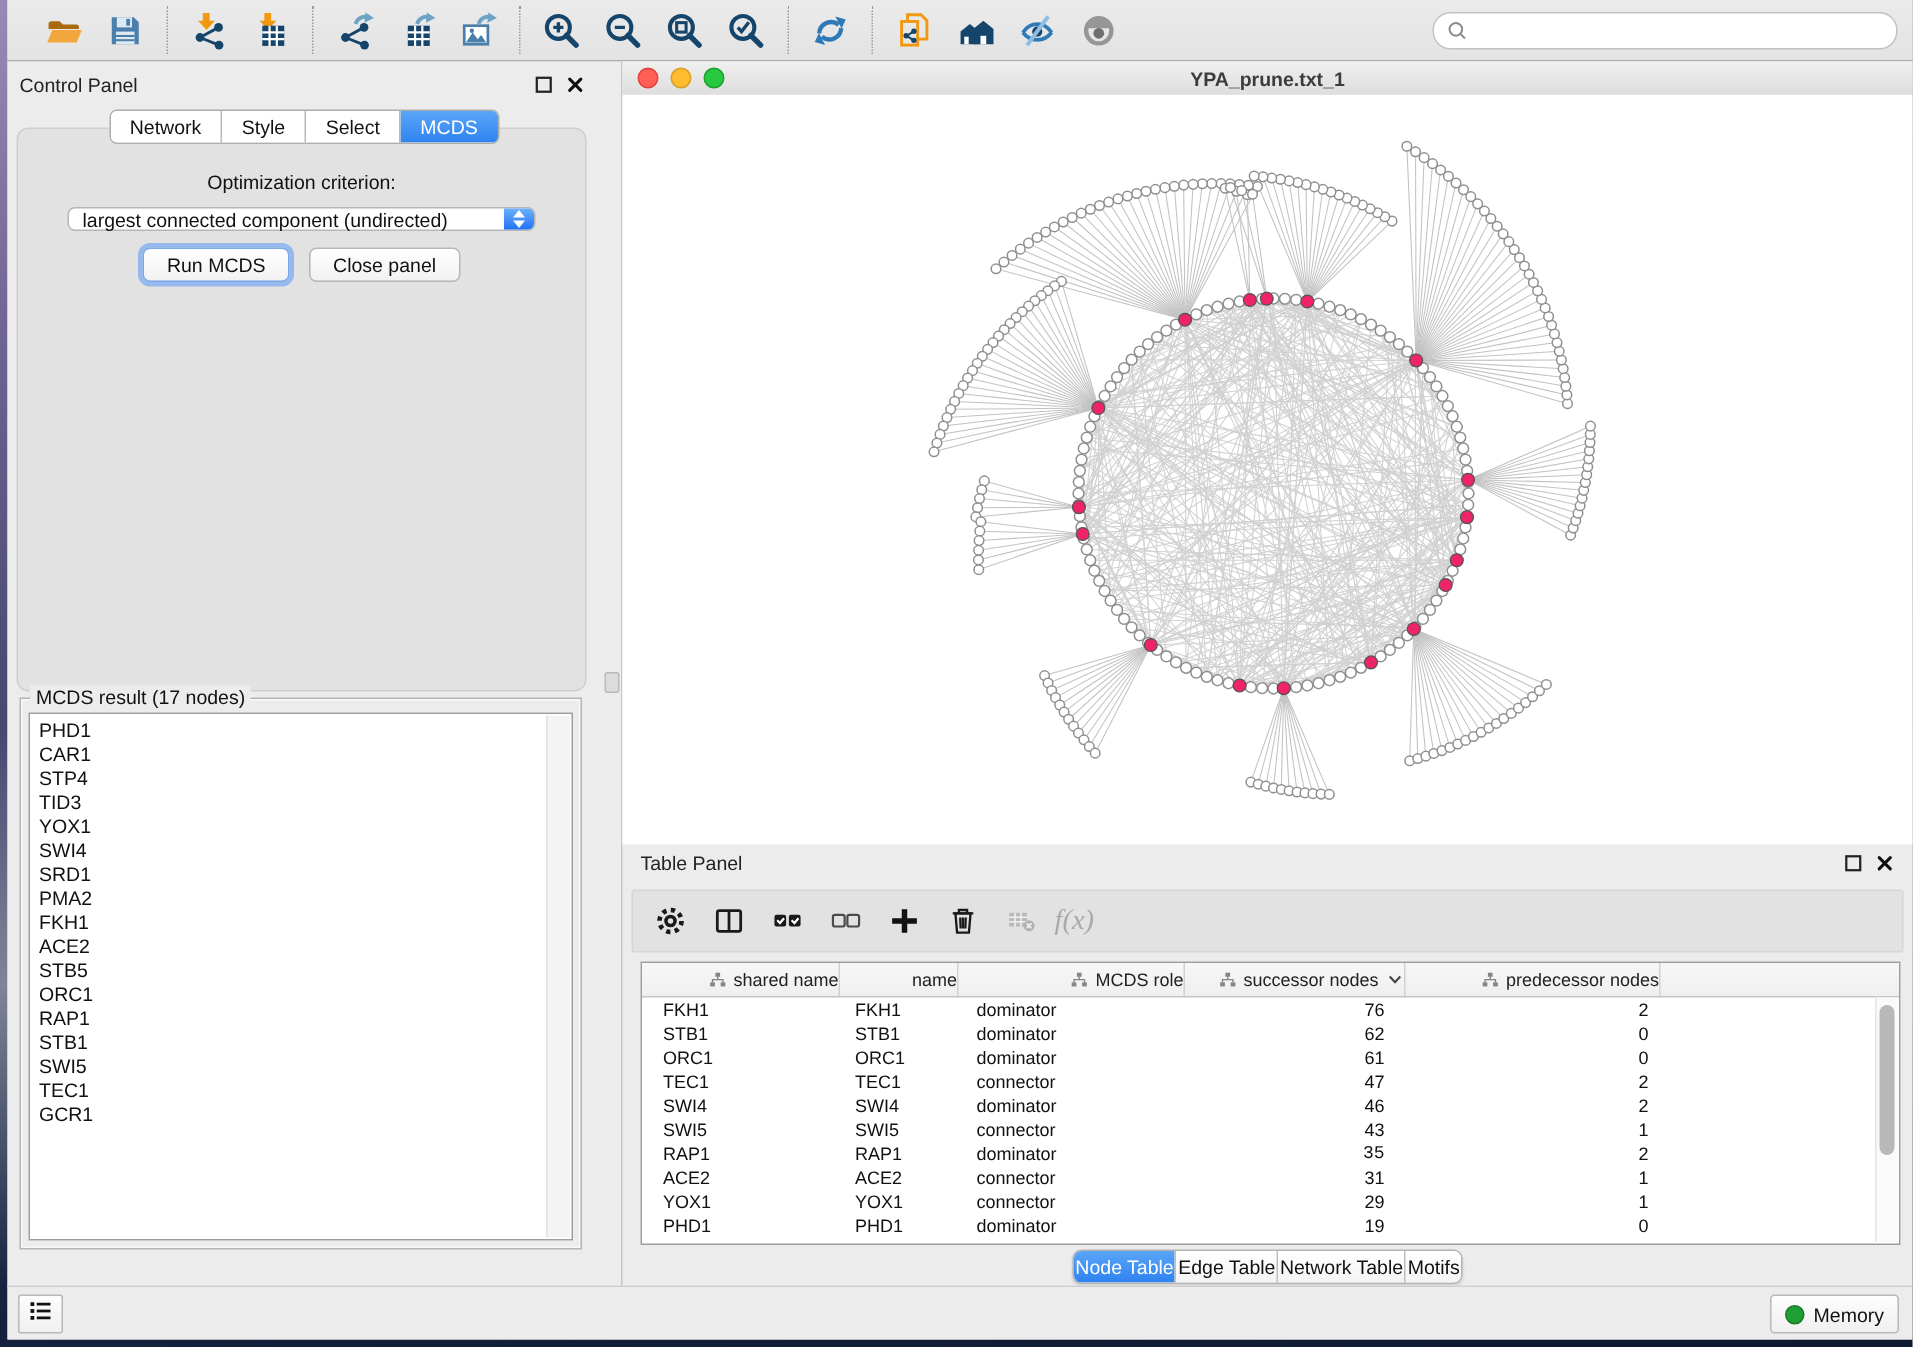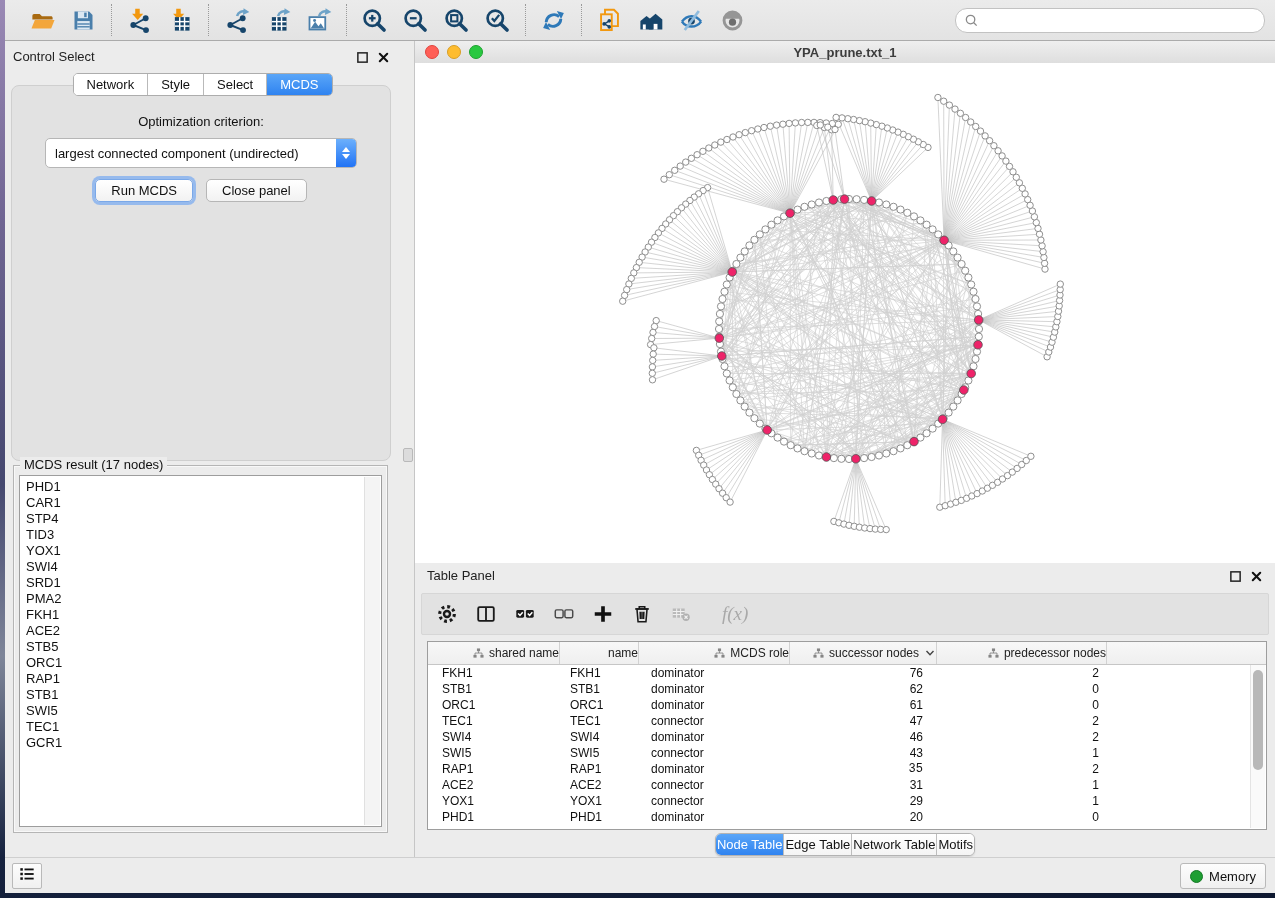--- a/index.html
+++ b/index.html
@@ -30,21 +30,21 @@
   .mini-icon{width:13px;height:13px;display:inline-block;cursor:pointer;}
   .mini-icon svg{width:100%;height:100%;}
   .cp-inner{position:absolute;left:6px;right:9px;top:44px;height:374px;background:#e2e2e2;
     border:1px solid #cfcfcf;border-radius:8px;}
   .seg-tabs{position:absolute;left:50%;transform:translateX(-50%);top:32px;display:inline-flex;
     border:1px solid #adadad;border-radius:5px;overflow:hidden;background:#fff;z-index:3;}
   .seg-tab{font-size:13px;color:#111;padding:3px 13px;background:#fff;cursor:pointer;white-space:nowrap;}
   .seg-tab + .seg-tab{border-left:1px solid #b9b9b9;}
   .seg-tab.selected{background:linear-gradient(#5aa6f8,#2f83f0);color:#fff;}
   .opt-label{text-align:center;margin-top:28px;font-size:13px;color:#111;}
-  .dropdown{margin:9px auto 0;width:312px;height:30px;background:#fff;border:1px solid #b6b6b6;border-radius:5px;
+  .dropdown{margin:9px auto 0;width:312px;height:16px;background:#fff;border:1px solid #b6b6b6;border-radius:5px;
     display:flex;align-items:center;box-sizing:border-box;cursor:pointer;}
   .dropdown .dd-text{flex:1;font-size:13px;padding-left:9px;color:#111;white-space:nowrap;overflow:hidden;}
   .dd-stepper{width:20px;align-self:stretch;background:linear-gradient(#6cb0fc,#2173f5);border-radius:0 4px 4px 0;
     display:flex;flex-direction:column;align-items:center;justify-content:center;gap:2px;}
   .dd-up{width:0;height:0;border-left:4px solid transparent;border-right:4px solid transparent;border-bottom:5px solid #fff;}
   .dd-down{width:0;height:0;border-left:4px solid transparent;border-right:4px solid transparent;border-top:5px solid #fff;}
   .btn-row{display:flex;justify-content:center;gap:13px;margin-top:11px;}
   .push-btn{font-size:13px;color:#111;background:linear-gradient(#ffffff,#f2f2f2);border:1px solid #b6b6b6;
     border-radius:5px;padding:3px 15px;cursor:pointer;font-family:inherit;}
   .push-btn.focused{box-shadow:0 0 0 3px rgba(100,160,245,.6);border-color:#7aa8e8;}
@@ -68,21 +68,21 @@
   .tl.yellow{background:#febc2e;border:0.5px solid #d89e24;}
   .tl.green{background:#28c840;border:0.5px solid #1da22f;}
   .net-title{position:absolute;left:0;right:0;text-align:center;font-size:13px;font-weight:600;color:#3c3c3c;}
   .net-body{position:absolute;left:0;right:0;top:22px;bottom:0;background:#fff;overflow:hidden;}
   .net-body svg{display:block;}
   
   .table-panel{position:absolute;left:409px;top:563px;right:0;bottom:35px;background:#ececec;border-left:1px solid #c6c6c6;box-sizing:border-box;}
   .tp-titlebar{height:24px;display:flex;align-items:center;padding:0 12px;}
   .tp-title{font-size:13px;color:#222;}
   .tp-toolbar{position:absolute;left:6px;right:6px;top:30px;height:42px;background:#e2e2e2;border:1px solid #d6d6d6;
-    border-radius:2px;display:flex;align-items:center;gap:28px;padding:0 14px;box-sizing:border-box;}
+    border-radius:2px;display:flex;align-items:center;gap:9px;padding:0 14px;box-sizing:border-box;}
   .tp-icon{width:22px;height:22px;cursor:pointer;}
   .tp-icon svg{width:100%;height:100%;}
   .tp-icon.disabled{cursor:default;}
   .fx-label{font-size:19px;color:#a9a9a9;font-family:"Liberation Serif",serif;font-style:italic;margin-left:2px;}
   .tbl{position:absolute;left:12px;right:8px;top:78px;height:187px;background:#fff;border:1px solid #9d9d9d;overflow:hidden;}
   .tbl-header{display:flex;height:22px;background:linear-gradient(#f7f7f7,#efefef);border-bottom:1px solid #c6c6c6;}
   .th{display:flex;align-items:center;justify-content:flex-end;gap:5px;font-size:12px;color:#222;
     border-right:1px solid #d2d2d2;box-sizing:border-box;cursor:pointer;}
   .th .hicon{width:11px;height:11px;}
   .th .hicon svg,.th .chev svg{width:100%;height:100%;display:block;}
@@ -283,21 +283,21 @@
       <span class="sicon"><svg viewBox="0 0 16 16">
             <circle cx="7" cy="7" r="4.5" fill="none" stroke="#8a8a8a" stroke-width="1.4"></circle>
             <line x1="10.2" y1="10.2" x2="13.5" y2="13.5" stroke="#8a8a8a" stroke-width="1.4"></line>
           </svg></span>
       <input value="" style="">
     </div>
   </div>
 
   <div class="control-panel">
     <div class="cp-titlebar">
-      <span class="cp-title">Control Select</span>
+      <span class="cp-title">Control Panel</span>
       <span class="panel-btns">
         <span class="mini-icon"><svg viewBox="0 0 14 14">
               <rect x="2" y="2" width="10" height="10" fill="none" stroke="#222" stroke-width="1.6"></rect>
             </svg></span>
         <span class="mini-icon"><svg viewBox="0 0 14 14">
               <path d="M3 3l8 8M11 3l-8 8" stroke="#111" stroke-width="2.2" stroke-linecap="round"></path>
             </svg></span>
       </span>
     </div>
     <div class="seg-tabs">
@@ -1483,21 +1483,21 @@
             <div class="td l" style="width: 132px;">YOX1</div>
             <div class="td l" style="width: 79px; padding-left: 10px;">YOX1</div>
             <div class="td l" style="width: 151px; padding-left: 12px;">connector</div>
             <div class="td r" style="width: 147px; padding-right: 14px;">29</div>
             <div class="td r" style="width: 170px; padding-right: 8px;">1</div>
           </div>
           <div class="trow">
             <div class="td l" style="width: 132px;">PHD1</div>
             <div class="td l" style="width: 79px; padding-left: 10px;">PHD1</div>
             <div class="td l" style="width: 151px; padding-left: 12px;">dominator</div>
-            <div class="td r" style="width: 147px; padding-right: 14px;">20</div>
+            <div class="td r" style="width: 147px; padding-right: 14px;">19</div>
             <div class="td r" style="width: 170px; padding-right: 8px;">0</div>
           </div>
         </div>
       <div class="tbl-scroll">
         <div class="tbl-thumb"></div>
       </div>
     </div>
     <div class="bottom-tabs">
       <div class="bt-group">
           <span class="bt selected">Node Table</span>

